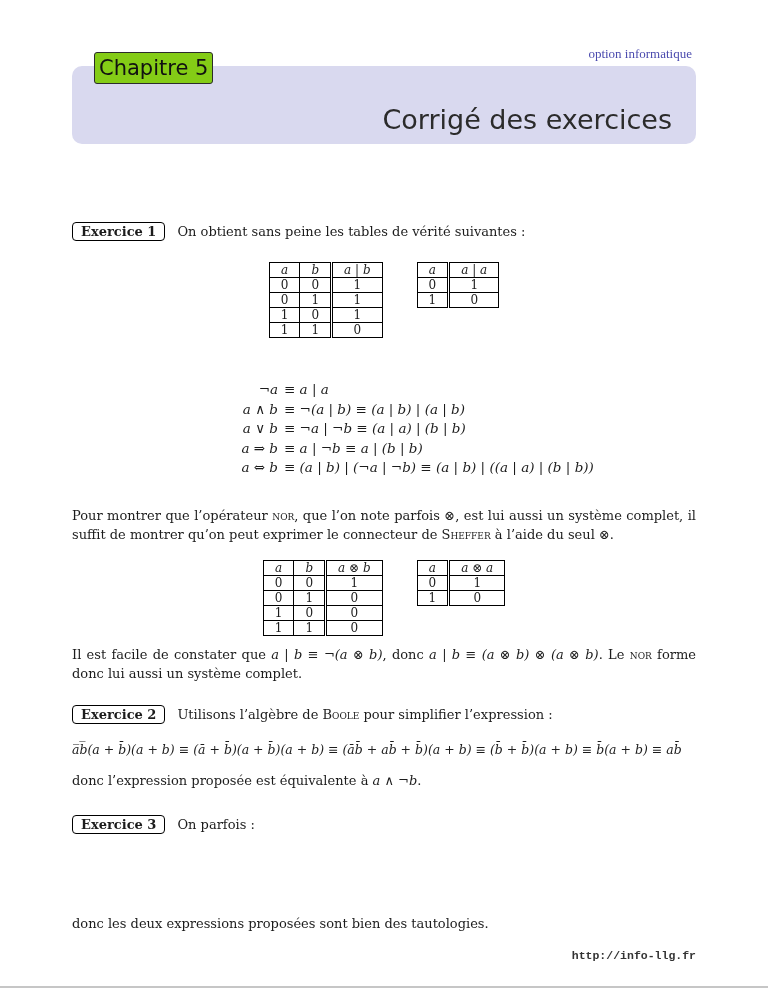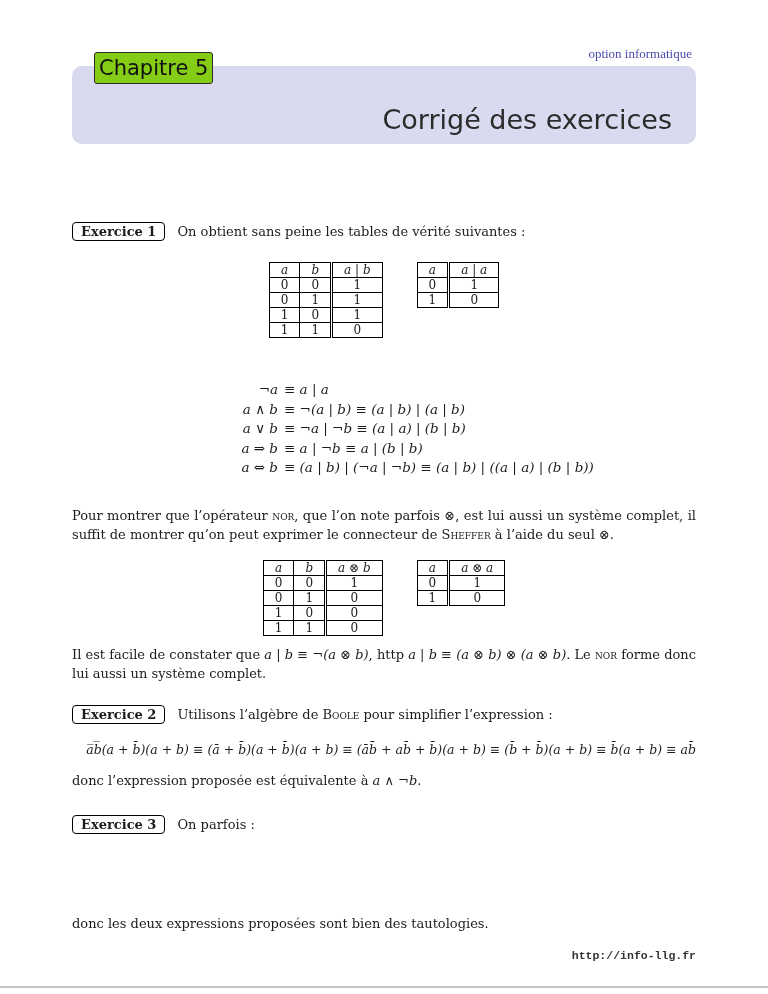--- a/index.html
+++ b/index.html
@@ -75,21 +75,21 @@
     grid-template-columns: 206px auto;
     column-gap: 6px;
     font-style: italic;
     font-size: 13.5px;
     line-height: 19.5px;
   }
   .eq-lhs { text-align: right; }
   .eq-rhs { text-align: left; }
   .math { font-style: italic; font-size: 13px; white-space: nowrap; }
   .math-long { font-size: 12.5px; }
-  .center { text-align: right; }
+  .center { text-align: left; }
   .footer {
     position: absolute;
     right: 72px; top: 949px;
     font-family: Liberation Mono, monospace;
     font-size: 11.5px;
     font-weight: bold;
     color: #333333;
     text-decoration: none;
   }
   .page-edge {
@@ -230,21 +230,21 @@
         </tr>
         <tr>
           <td>1</td>
           <td class="result">0</td>
         </tr>
       </tbody>
     </table>
   </div>
 
   <p class="block para" style="top:645px">
-    <span>Il est facile de constater que </span><span class="imath">a | b ≡ ¬(a ⊗ b)</span><span>, http </span><span class="imath">a | b ≡ (a ⊗ b) ⊗ (a ⊗ b)</span><span>. Le </span><span class="sc">nor</span><span> forme donc lui aussi un système complet.</span>
+    <span>Il est facile de constater que </span><span class="imath">a | b ≡ ¬(a ⊗ b)</span><span>, donc </span><span class="imath">a | b ≡ (a ⊗ b) ⊗ (a ⊗ b)</span><span>. Le </span><span class="sc">nor</span><span> forme donc lui aussi un système complet.</span>
   </p>
 
   <div class="block ex-row" style="top:705px">
     <span class="ex-box">Exercice 2</span>
     <span><span>Utilisons l’algèbre de </span><span class="sc">Boole</span><span> pour simplifier l’expression :</span></span>
   </div>
 
   <div class="block center" style="top:739px">
     <span class="math math-long">a̅b̅(a + b̄)(a + b) ≡ (ā + b̄)(a + b̄)(a + b) ≡ (āb̄ + ab̄ + b̄)(a + b) ≡ (b̄ + b̄)(a + b) ≡ b̄(a + b) ≡ ab̄</span>
   </div>

